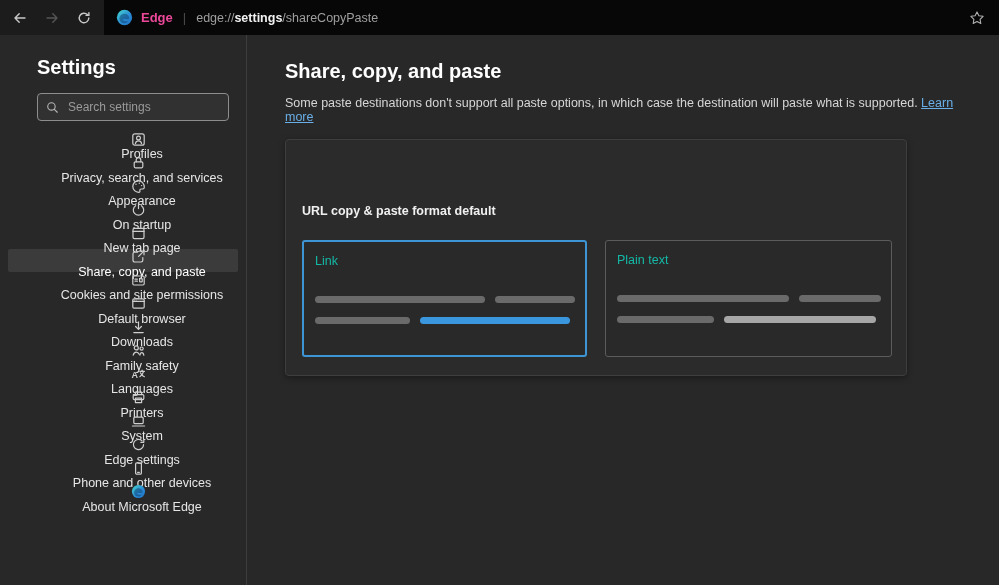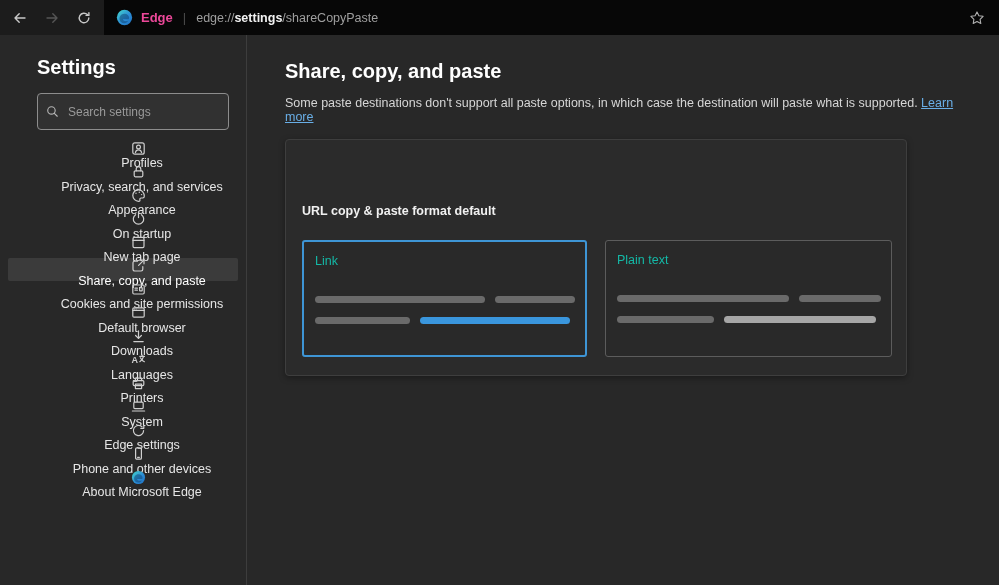--- a/index.html
+++ b/index.html
@@ -16,21 +16,21 @@
   .addr { flex:1; background:#070707; display:flex; align-items:center; padding-left:12px; }
   .edge-label { font-size:13px; font-weight:600; color:#ec4899; margin-left:8px; }
   .chip-sep { color:#4a4a4a; margin:0 10px; font-size:13px; }
   .url { font-size:12.5px; color:#9f9f9f; white-space:nowrap; }
   .url .hl { color:#f2f2f2; font-weight:700; }
   .star { margin-left:auto; margin-right:14px; display:flex; align-items:center; cursor:pointer; }
   
   .app { display:flex; height:550px; }
   .sidebar { width:247px; border-right:1px solid #3d3d3d; flex-shrink:0; }
   .side-title { margin:21px 0 0 37px; font-size:20px; font-weight:700; color:#ffffff; }
-  .search { margin:14px 0 0 37px; width:192px; height:37px; background:#313131;
+  .search { margin:14px 0 0 37px; width:192px; height:28px; background:#313131;
             border:1px solid #8d8d8d; border-radius:4px; display:flex; align-items:center; padding:0 8px; }
   .search input { flex:1; min-width:0; background:transparent; border:none; outline:none;
                   color:#dddddd; font-size:12px; margin-left:7px; font-family:"Liberation Sans",sans-serif; }
   .search input::placeholder { color:#9a9a9a; }
   .nav { margin-top:10px; }
   .nitem { height:23.5px; margin:0 8px; padding-left:38px; display:flex; align-items:center;
            font-size:12.5px; color:#e6e6e6; cursor:pointer; border-radius:2px;flex-direction:column; }
   .nitem.sel { background:#3b3b3b; color:#ffffff; }
   .nico { width:15px; height:16px; margin-right:8px; display:flex; align-items:center; justify-content:center; flex-shrink:0; }
   .nsvg { width:15px; height:15px; stroke:#cfcfcf; stroke-width:1.2; fill:none; stroke-linecap:round; stroke-linejoin:round; }
@@ -207,20 +207,31 @@
         <span class="nico">
             <svg class="nsvg" viewBox="0 0 15 15">
               <path d="M7.5 1.8v7.4"></path>
               <path d="M4.6 6.5l2.9 2.9 2.9-2.9"></path>
               <path d="M2.8 12.6h9.4"></path>
             </svg>
           </span>
         <span>Downloads</span>
       </div>
 
+      <div class="nitem">
+        <span class="nico">
+            <svg class="nsvg" viewBox="0 0 15 15">
+              <circle cx="5.3" cy="4.9" r="2"></circle>
+              <path d="M2.2 12.2c.4-2 1.7-3.1 3.1-3.1 1.2 0 2.3.8 2.9 2.2"></path>
+              <circle cx="10.6" cy="5.6" r="1.6"></circle>
+              <path d="M8.9 12.2c.3-1.7 1-2.6 1.7-2.6 1 0 2 1 2.2 2.6"></path>
+            </svg>
+          </span>
+        <span>Family safety</span>
+      </div>
 
       <div class="nitem">
         <span class="nico">
             <svg class="nsvg" viewBox="0 0 15 15">
               <text x="0.6" y="10.8" style="font:700 9px 'Liberation Sans',sans-serif;fill:#cfcfcf;stroke:none">A</text>
               <path d="M8.8 4.4h4.6"></path>
               <path d="M11.1 3.2v1.2"></path>
               <path d="M12.6 4.4c-.6 2.4-2 4.2-3.8 5.3"></path>
               <path d="M9.4 5.8c.9 1.9 2.2 3.2 4 3.9"></path>
             </svg>

